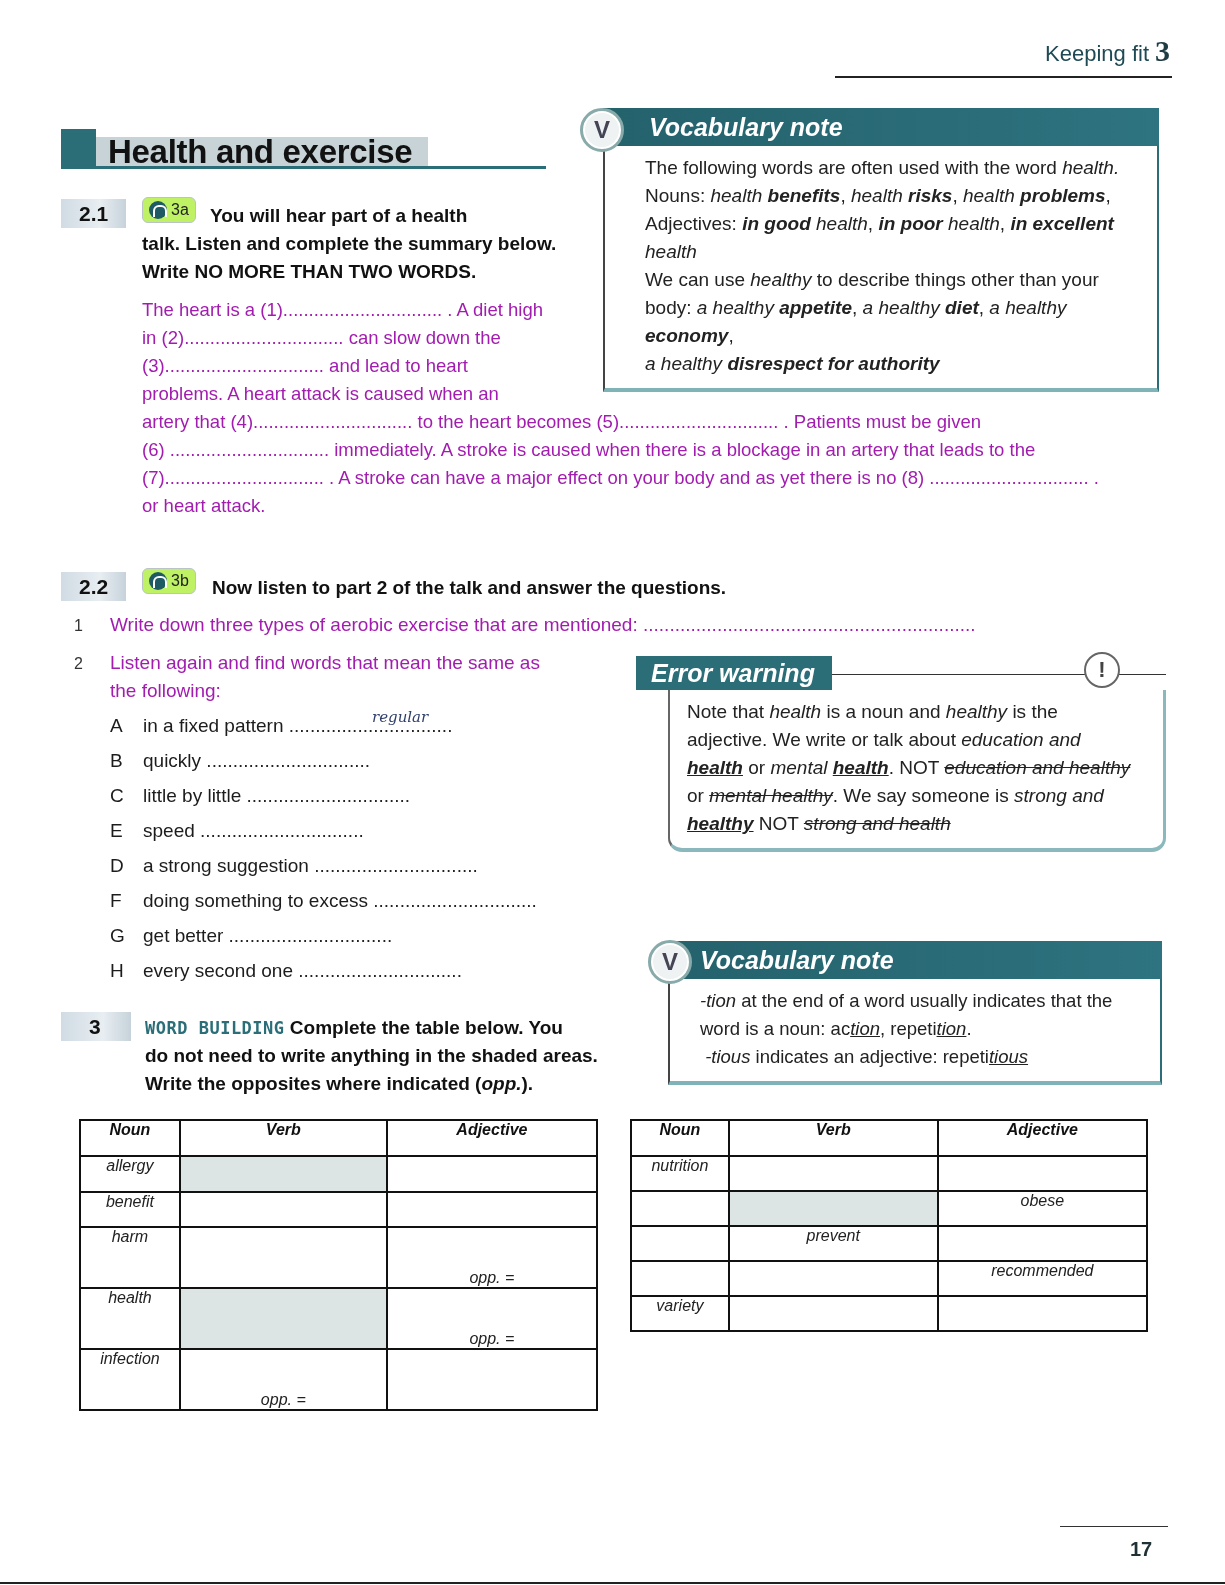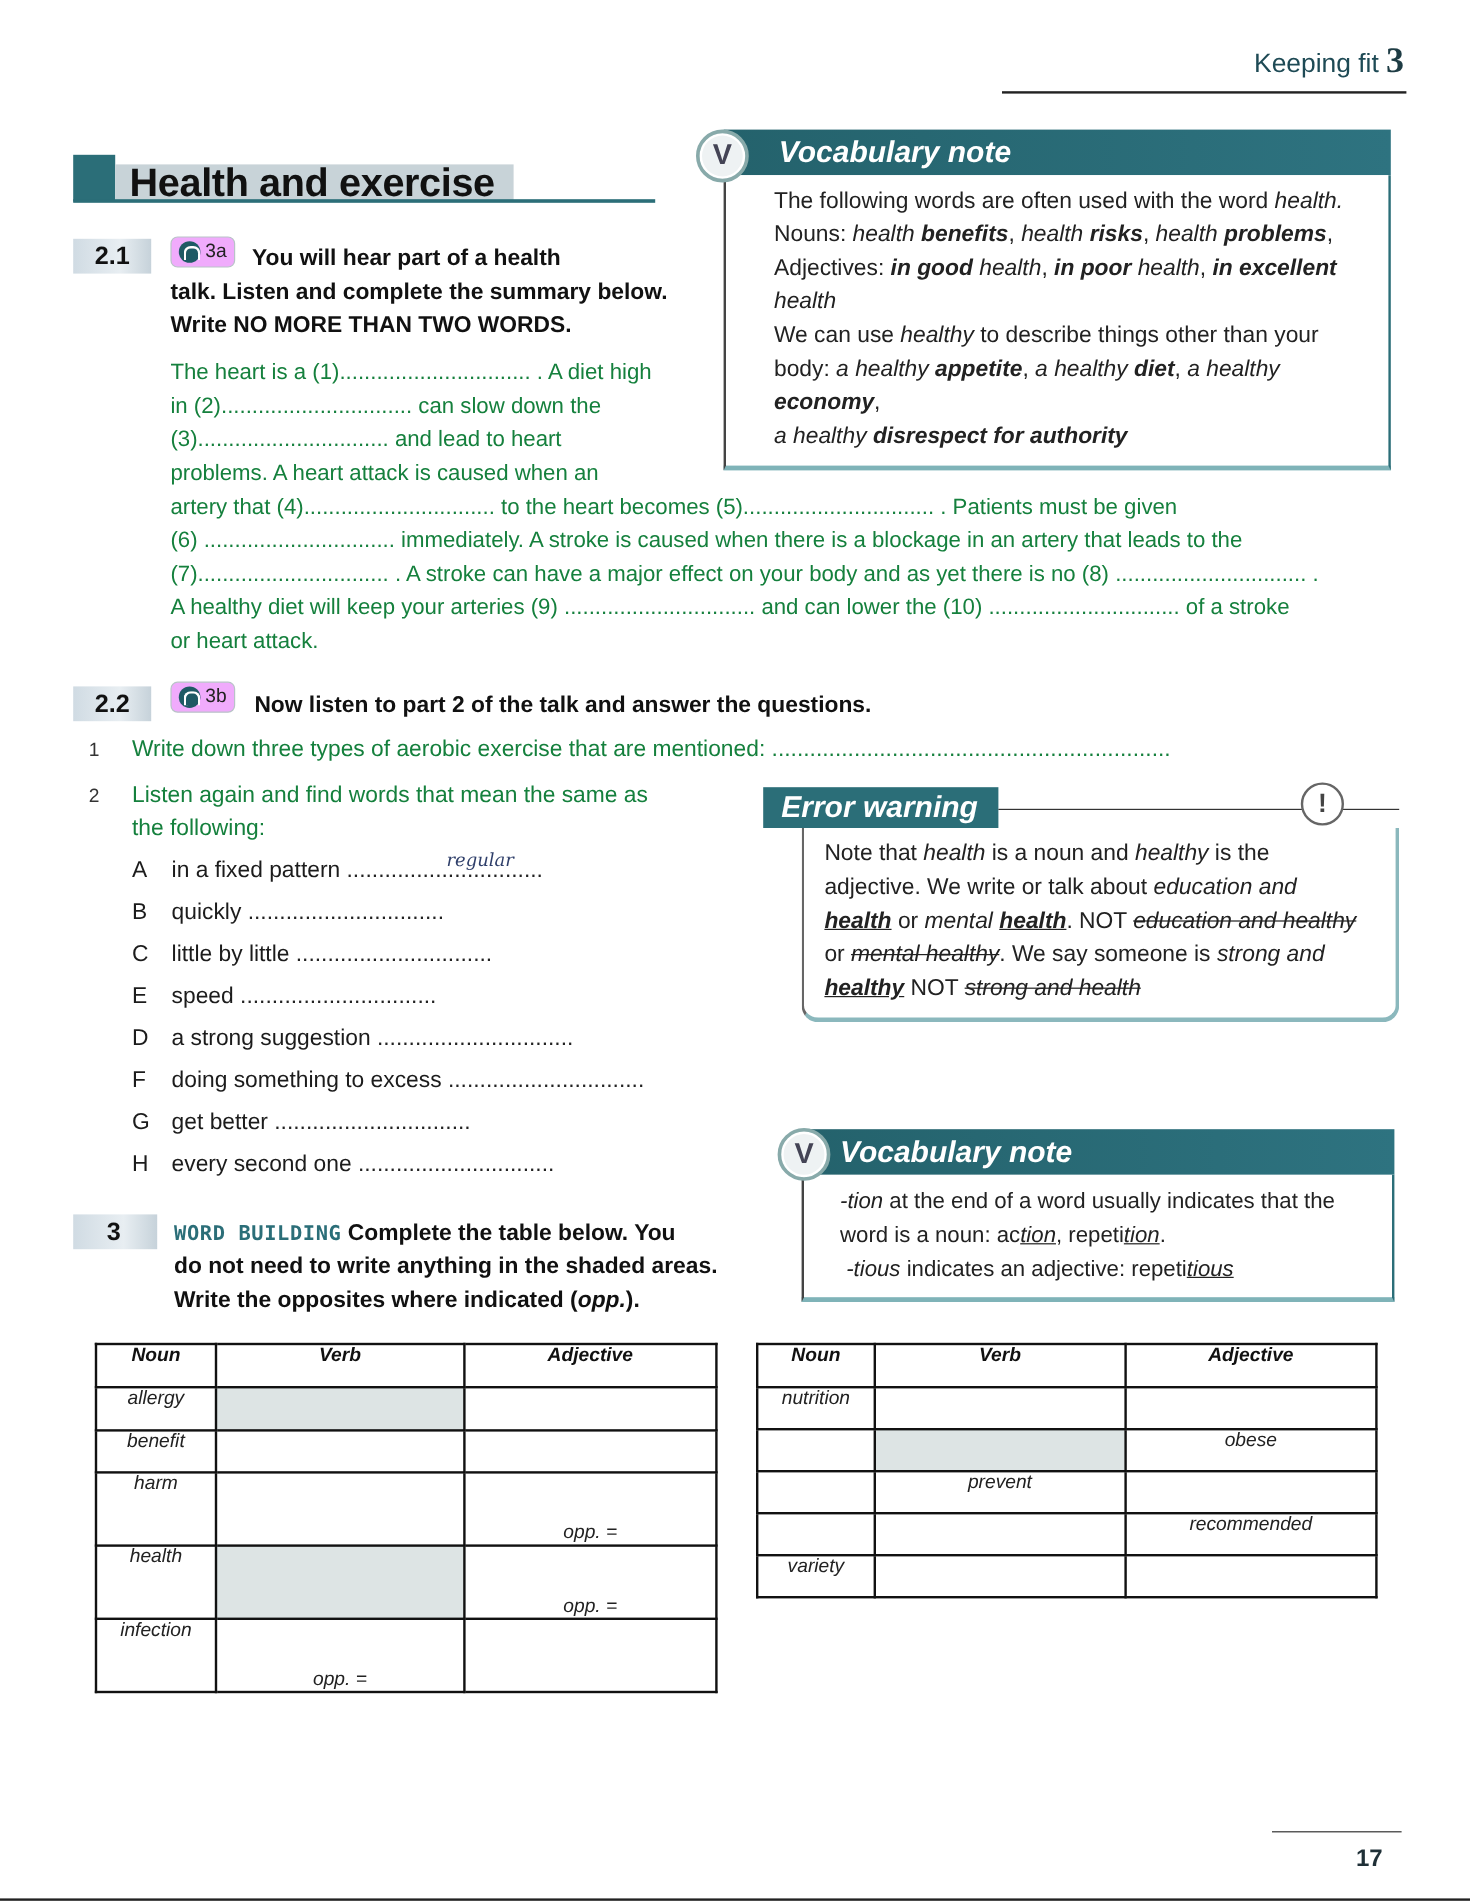--- a/index.html
+++ b/index.html
@@ -13,26 +13,26 @@
   .head-rule { left: 835px; top: 76px; width: 337px; height: 2px; background: #222; }
 
   
   .title-block { left: 61px; top: 129px; width: 35px; height: 39px; background: #2b6e78; }
   .title-bg { left: 96px; top: 137px; width: 332px; height: 31px; background: #c8d3d8; }
   .title-text { left: 108px; top: 133px; font-size: 33px; font-weight: bold; color: #111; letter-spacing: -0.3px; }
   .title-rule { left: 61px; top: 166px; width: 485px; height: 3px; background: #2b6e78; }
 
   
   .exnum { height: 29px; background: linear-gradient(90deg, #d0dbe3, #e8eef2 60%, #c6d2da); font-weight: bold; font-size: 21px; color: #111; padding-left: 18px; line-height: 29px; }
-  .audio-chip { display: inline-flex; align-items: center; gap: 4px; border: 1px solid #b9c3c8; border-radius: 6px; padding: 1px 6px; height: 26px; background: #f0abfc; font-size: 16px; color: #222; }
+  .audio-chip { display: inline-flex; align-items: center; gap: 4px; border: 1px solid #b9c3c8; border-radius: 6px; padding: 1px 6px; height: 26px; background: #bef264; font-size: 16px; color: #222; }
   .audio-chip .hp { width: 18px; height: 18px; border-radius: 50%; background: #1e5a64; position: relative; }
   .audio-chip .hp::after { content: ""; position: absolute; left: 4px; top: 4px; width: 10px; height: 10px; border: 2px solid #fff; border-bottom: none; border-radius: 6px 6px 0 0; }
 
   .instr { font-size: 19px; font-weight: bold; color: #111; line-height: 28px; }
-  .body-txt { font-size: 18.5px; line-height: 28px; color: #15803d; }
+  .body-txt { font-size: 18.5px; line-height: 28px; color: #a21caf; }
   .dots { color: #222; letter-spacing: 0px; }
 
   
   .vn-head { height: 38px; background: linear-gradient(90deg,#24626c,#2e7380); color: #fff; font-style: italic; font-weight: bold; font-size: 25px; padding-left: 46px; line-height: 38px; }
   .vn-badge { width: 44px; height: 44px; border-radius: 50%; border: 3px solid #8aa; background: #eef2f3; box-shadow: inset 0 0 0 2px #fff; display: flex; align-items: center; justify-content: center; font-weight: bold; font-size: 24px; color: #445; }
   .vn-body { border-left: 2px solid #444; border-right: 2px solid #2b6e78; border-bottom: 4px solid #7fb3b8; background: #fff; padding: 8px 10px 10px 40px; font-size: 19px; line-height: 28px; color: #222; }
   .vn-body i { font-style: italic; }
   .vn-body b { font-weight: bold; }
 
   
@@ -87,21 +87,20 @@
 <div class="abs instr" style="left:142px; top:258px;">Write NO MORE THAN TWO WORDS.</div>
 
 <div class="abs body-txt" style="left:142px; top:296px; width:1030px;">
   <div>The heart is a (1)............................... . A diet high</div>
   <div>in (2)............................... can slow down the</div>
   <div>(3)............................... and lead to heart</div>
   <div>problems. A heart attack is caused when an</div>
   <div>artery that (4)............................... to the heart becomes (5)............................... . Patients must be given</div>
   <div>(6) ............................... immediately. A stroke is caused when there is a blockage in an artery that leads to the</div>
   <div>(7)............................... . A stroke can have a major effect on your body and as yet there is no (8) ............................... .</div>
-  <div>A healthy diet will keep your arteries (9) ............................... and can lower the (10) ............................... of a stroke</div>
   <div>or heart attack.</div>
 </div>
 
 <div class="abs" style="left:603px; top:108px; width:556px;">
   <div class="vn-head">Vocabulary note</div>
   <div class="vn-body">
     <div><span>The following words are often used with the word</span> <i>health.</i></div>
     <div><span>Nouns:</span> <i>health</i> <b><i>benefits</i></b>, <i>health</i> <b><i>risks</i></b>, <i>health</i> <b><i>problems</i></b>,</div>
     <div><span>Adjectives:</span> <b><i>in good</i></b> <i>health</i>, <b><i>in poor</i></b> <i>health</i>, <b><i>in excellent</i></b></div>
     <div><i>health</i></div>

